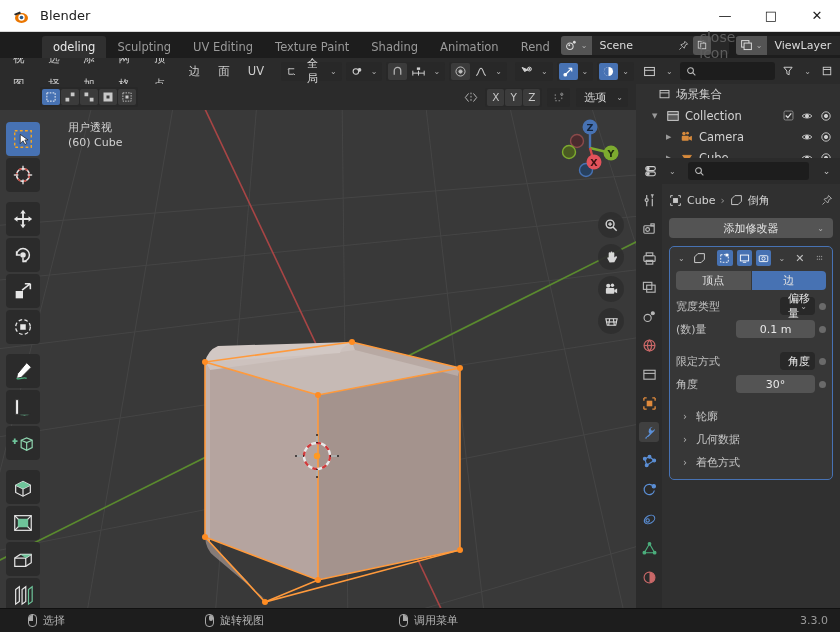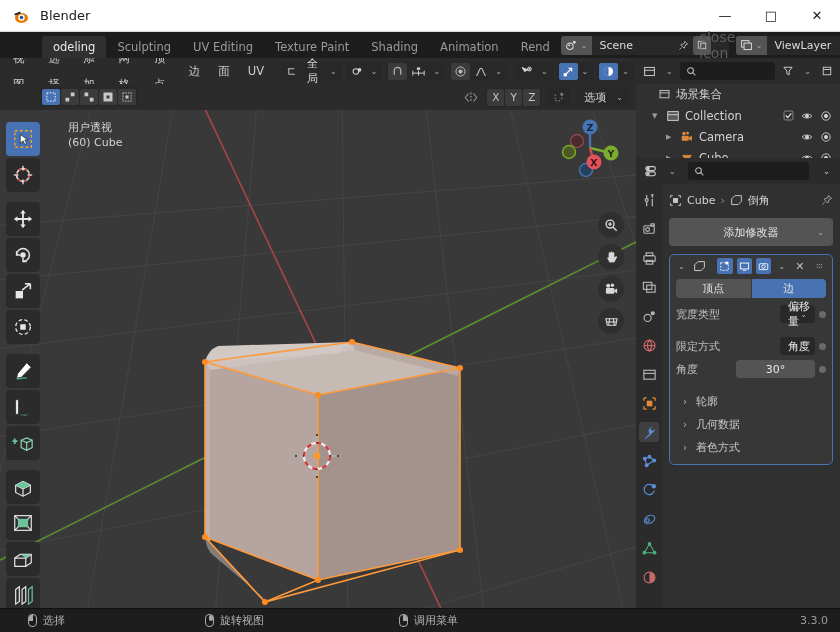--- a/index.html
+++ b/index.html
@@ -143,21 +143,21 @@
     position:absolute; left:0; top:26px; width:26px; height:424px;
     background:#2b2b2b; display:flex; flex-direction:column; align-items:center;
     padding-top:6px; gap:9px;
   }
   .ptab { width:20px; height:20px; display:flex; align-items:center; justify-content:center; border-radius:3px; }
   .ptab.on { background:#404040; }
   .props-body { position:absolute; left:26px; top:26px; width:178px; height:424px; padding:6px 7px; }
 
   .breadcrumb { display:flex; align-items:center; gap:5px; font-size:11px; color:#d2d2d2; height:20px; }
   .addmod {
-    margin-top:8px; height:28px; background:#545454; border-radius:4px;
+    margin-top:8px; height:20px; background:#545454; border-radius:4px;
     display:flex; align-items:center; justify-content:center; position:relative;
     font-size:11px; color:#e4e4e4;
   }
   .addmod .chev { position:absolute; right:6px; }
 
   .mod-panel {
     margin-top:8px; border:1px solid #4772b3; border-radius:5px;
     background:#373737; padding:0 0 7px 0;
   }
   .mod-head { height:22px; display:flex; align-items:center; gap:4px; padding:0 5px; }
@@ -984,20 +984,27 @@
 
         <div class="row">
           <span class="lab">宽度类型</span>
           <span class="val drop">
             <span>偏移量</span>
             <span class="chev">⌄</span>
           </span>
           <span class="dot"></span>
         </div>
 
+        <div class="row">
+          <span class="lab">(数)量</span>
+          <span class="val">
+            <span>0.1 m</span>
+          </span>
+          <span class="dot"></span>
+        </div>
 
 
         <div style="height:9px"></div>
 
         <div class="row">
           <span class="lab">限定方式</span>
           <span class="val drop">
             <span>角度</span>
             <span class="chev">⌄</span>
           </span>

